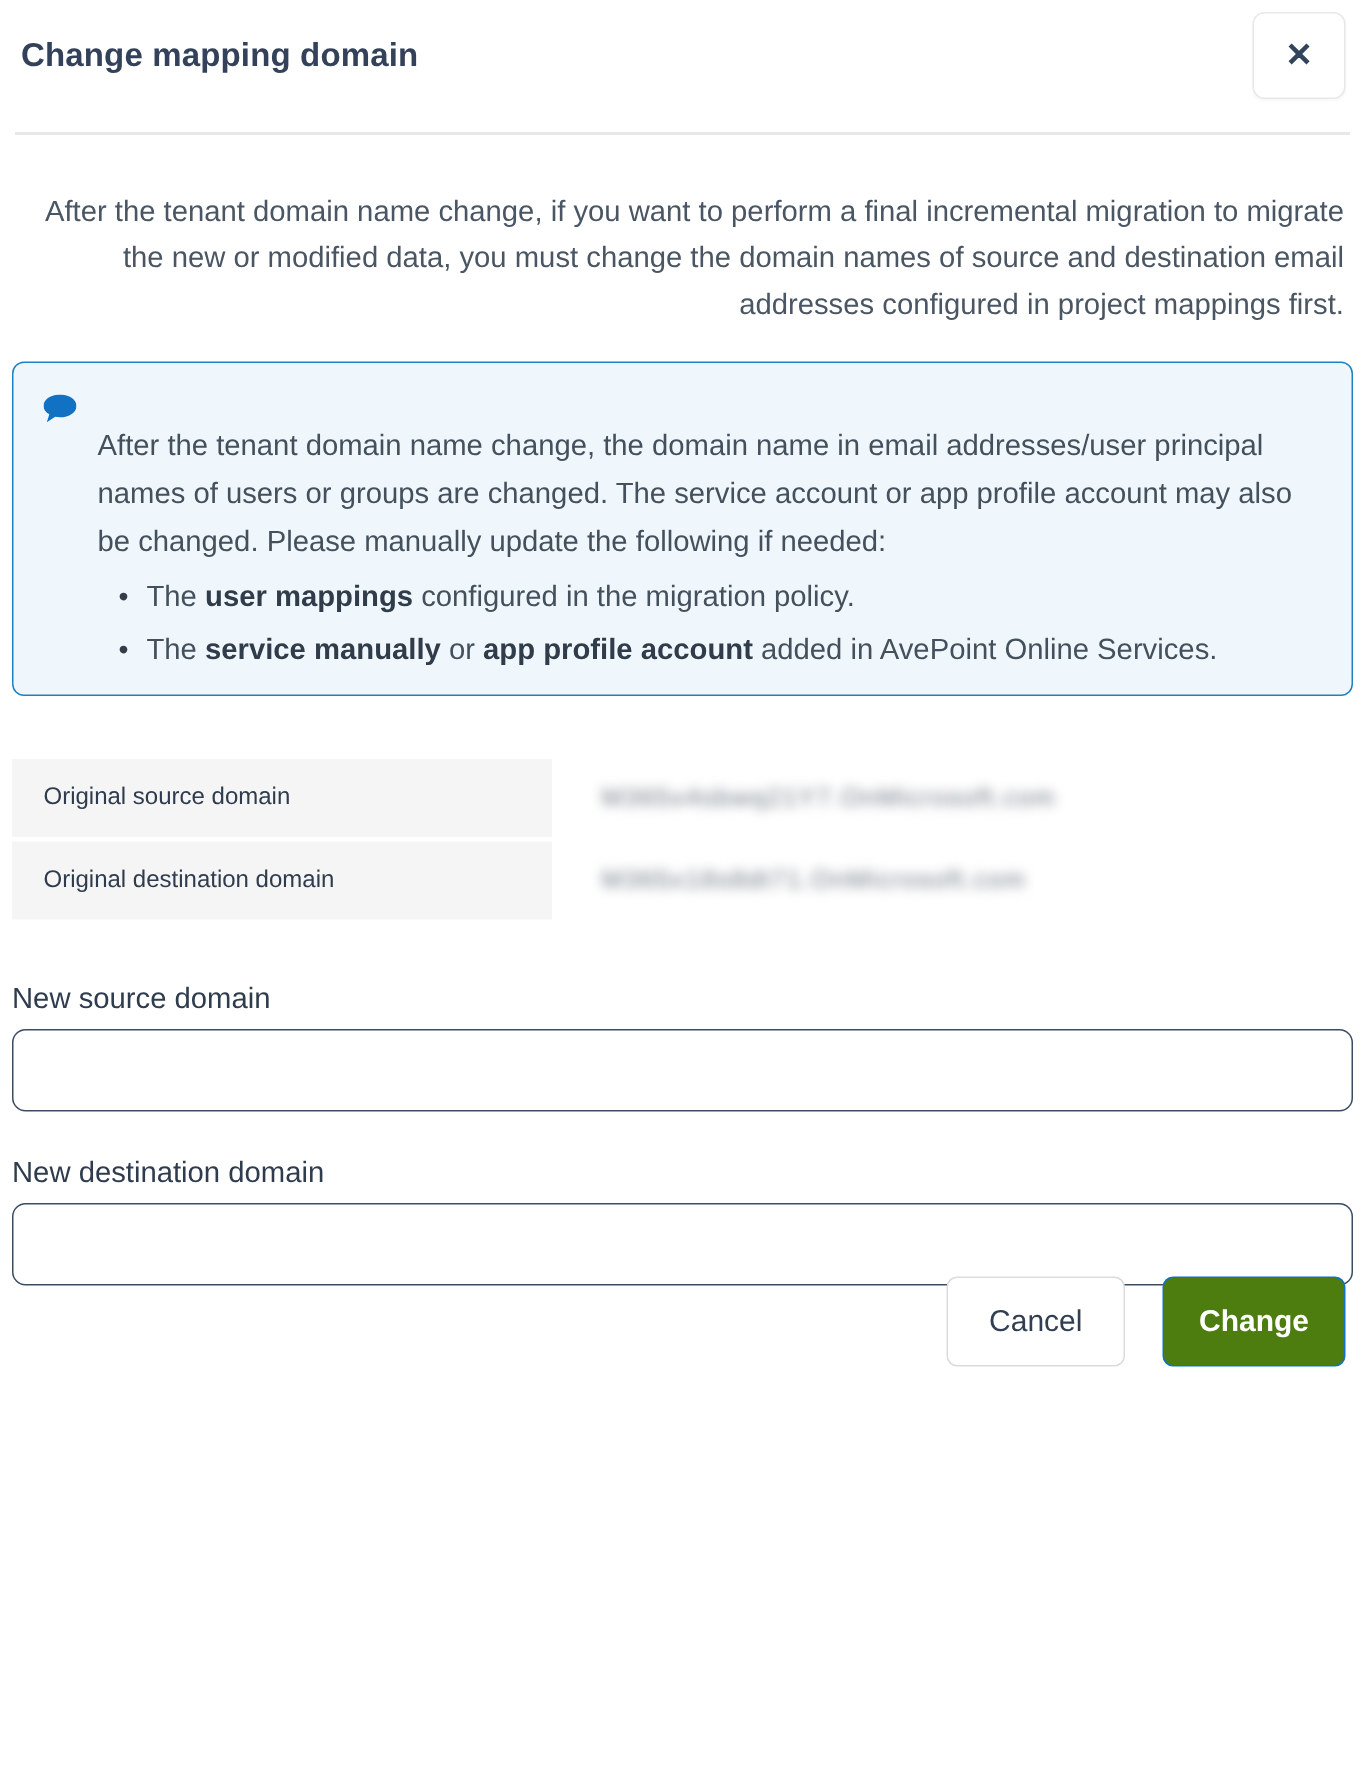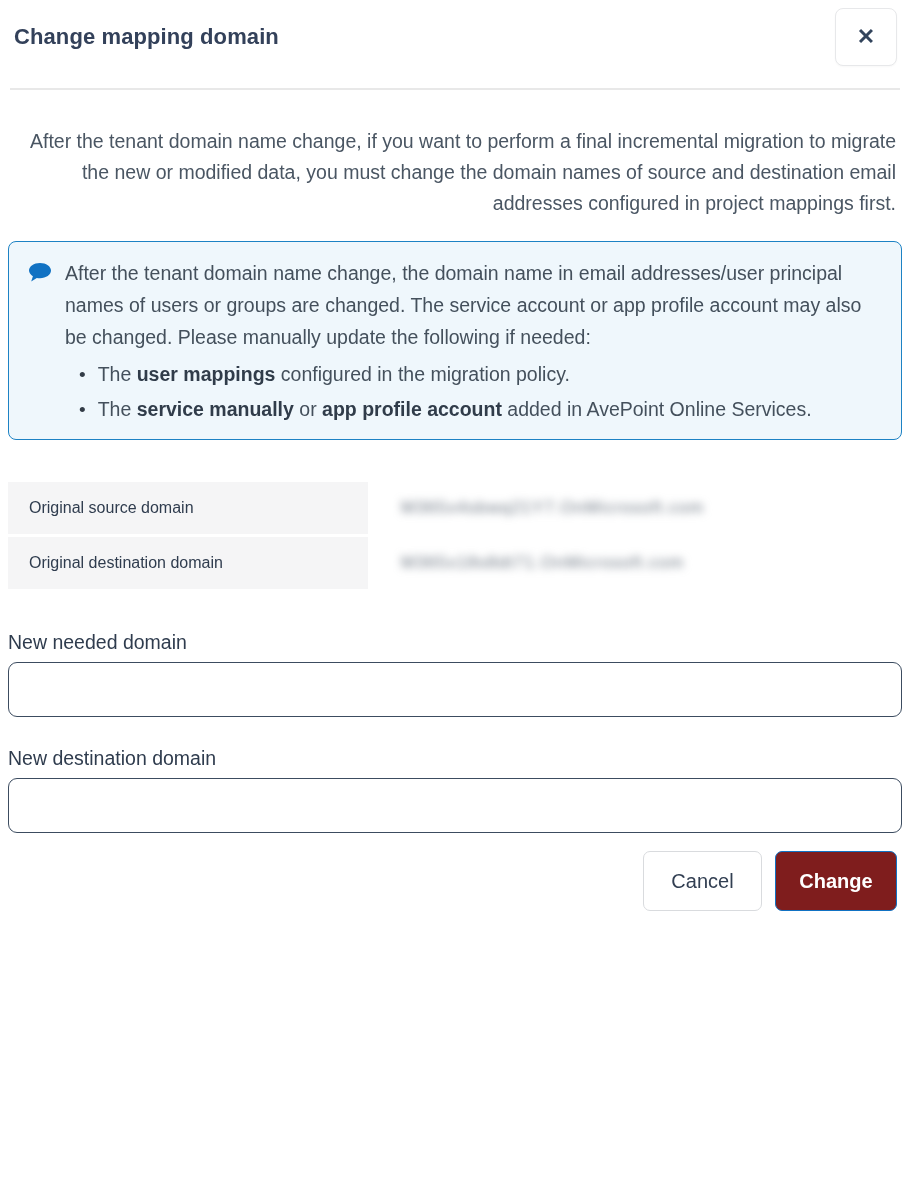--- a/index.html
+++ b/index.html
@@ -41,21 +41,21 @@
   
   .info-box {
     margin: 22px 8px 0 8px;
     background: #eff7fc;
     border: 1.5px solid #1d82c4;
     border-radius: 8px;
     padding: 15px 22px 12px 20px;
     display: flex; align-items: flex-start;
   }
   .info-icon { flex: 0 0 auto; margin-top: 6px; margin-right: 14px; line-height: 0; }
-  .info-content { flex: 1 1 auto; }
+  .info-content { flex: 1 1 auto; margin-top: 24px; }
   .info-text { font-size: 19.5px; line-height: 32px; color: #44505c; }
   .info-bullets { margin-top: 4px; list-style: none; }
   .info-bullets li {
     display: flex; align-items: baseline;
     font-size: 19.5px; line-height: 34px; color: #44505c;
     padding-left: 14px;
   }
   .bullet-dot { color: #333c47; margin-right: 12px; font-size: 19px; }
   .bold-seg { font-weight: bold; color: #303c4a; }
 
@@ -90,35 +90,35 @@
     border: 1px solid #3c4c60; border-radius: 9px;
     background: #fff;
     font-family: "Liberation Sans", sans-serif;
     font-size: 19px; color: #333; padding: 0 16px;
     outline: none;
   }
 
   
   .footer {
     position: absolute; right: 13px; bottom: 17px;
-    display: flex; gap: 13px;
+    display: flex; gap: 25px;
   }
   .btn {
     height: 60px; border-radius: 7px;
     display: flex; align-items: center; justify-content: center;
     font-family: "Liberation Sans", sans-serif;
     font-size: 20px; cursor: pointer;
   }
   .btn-cancel {
     width: 119px;
     background: #fff; border: 1px solid #d9dbde; color: #323f52;
   }
   .btn-change {
     width: 122px;
-    background: #7f1d1d; border: 1px solid #1172c3;
+    background: #4d7c0f; border: 1px solid #1172c3;
     color: #ffffff; font-weight: bold;
   }
 </style>
 </head>
 <body>
 
 <div class="dialog">
 
   <div class="header">
     <div class="title">Change mapping domain</div>
@@ -156,21 +156,21 @@
       <div class="orig-label-cell">Original source domain</div>
       <div class="orig-value">M365x4sbwq21Y7.OnMicrosoft.com</div>
     </div>
     <div class="orig-row">
       <div class="orig-label-cell">Original destination domain</div>
       <div class="orig-value">M365x18s8dt71.OnMicrosoft.com</div>
     </div>
   </div>
 
   <div class="field-group first">
-    <div class="field-label">New needed domain</div>
+    <div class="field-label">New source domain</div>
     <input class="field-input" type="text" placeholder="" style="">
   </div>
 
   <div class="field-group second">
     <div class="field-label">New destination domain</div>
     <input class="field-input" type="text" placeholder="" style="">
   </div>
 
   <div class="footer">
     <button class="btn btn-cancel">Cancel</button>

